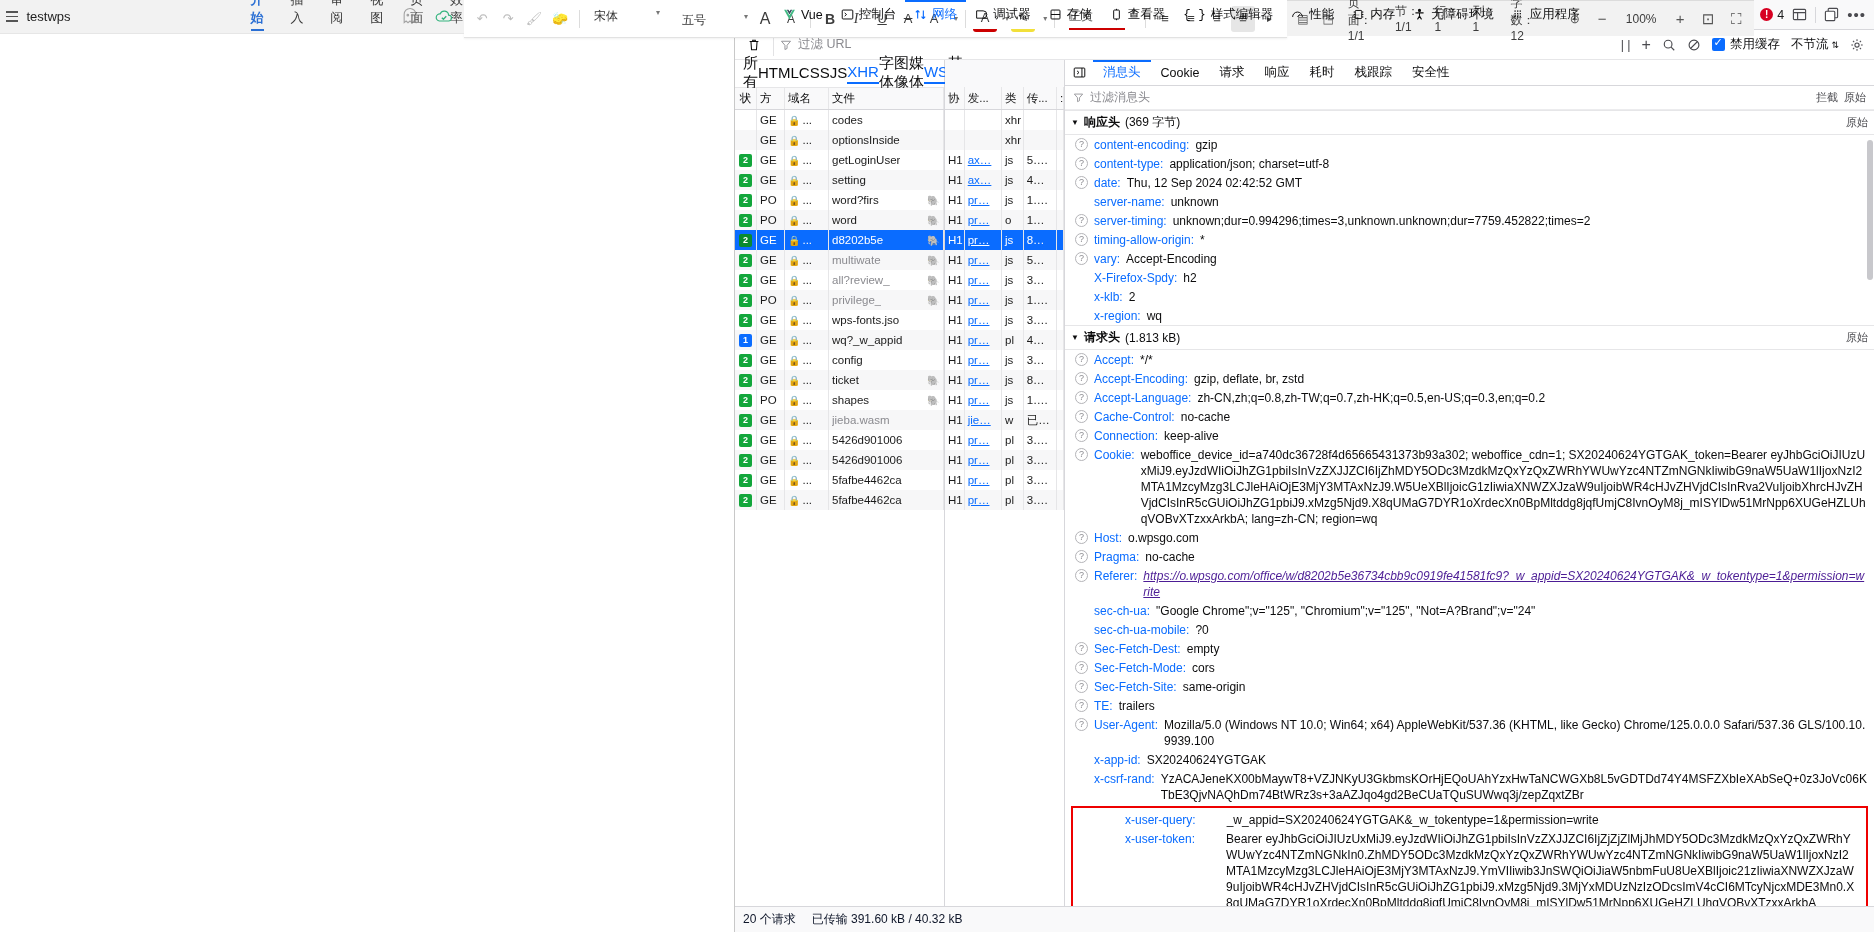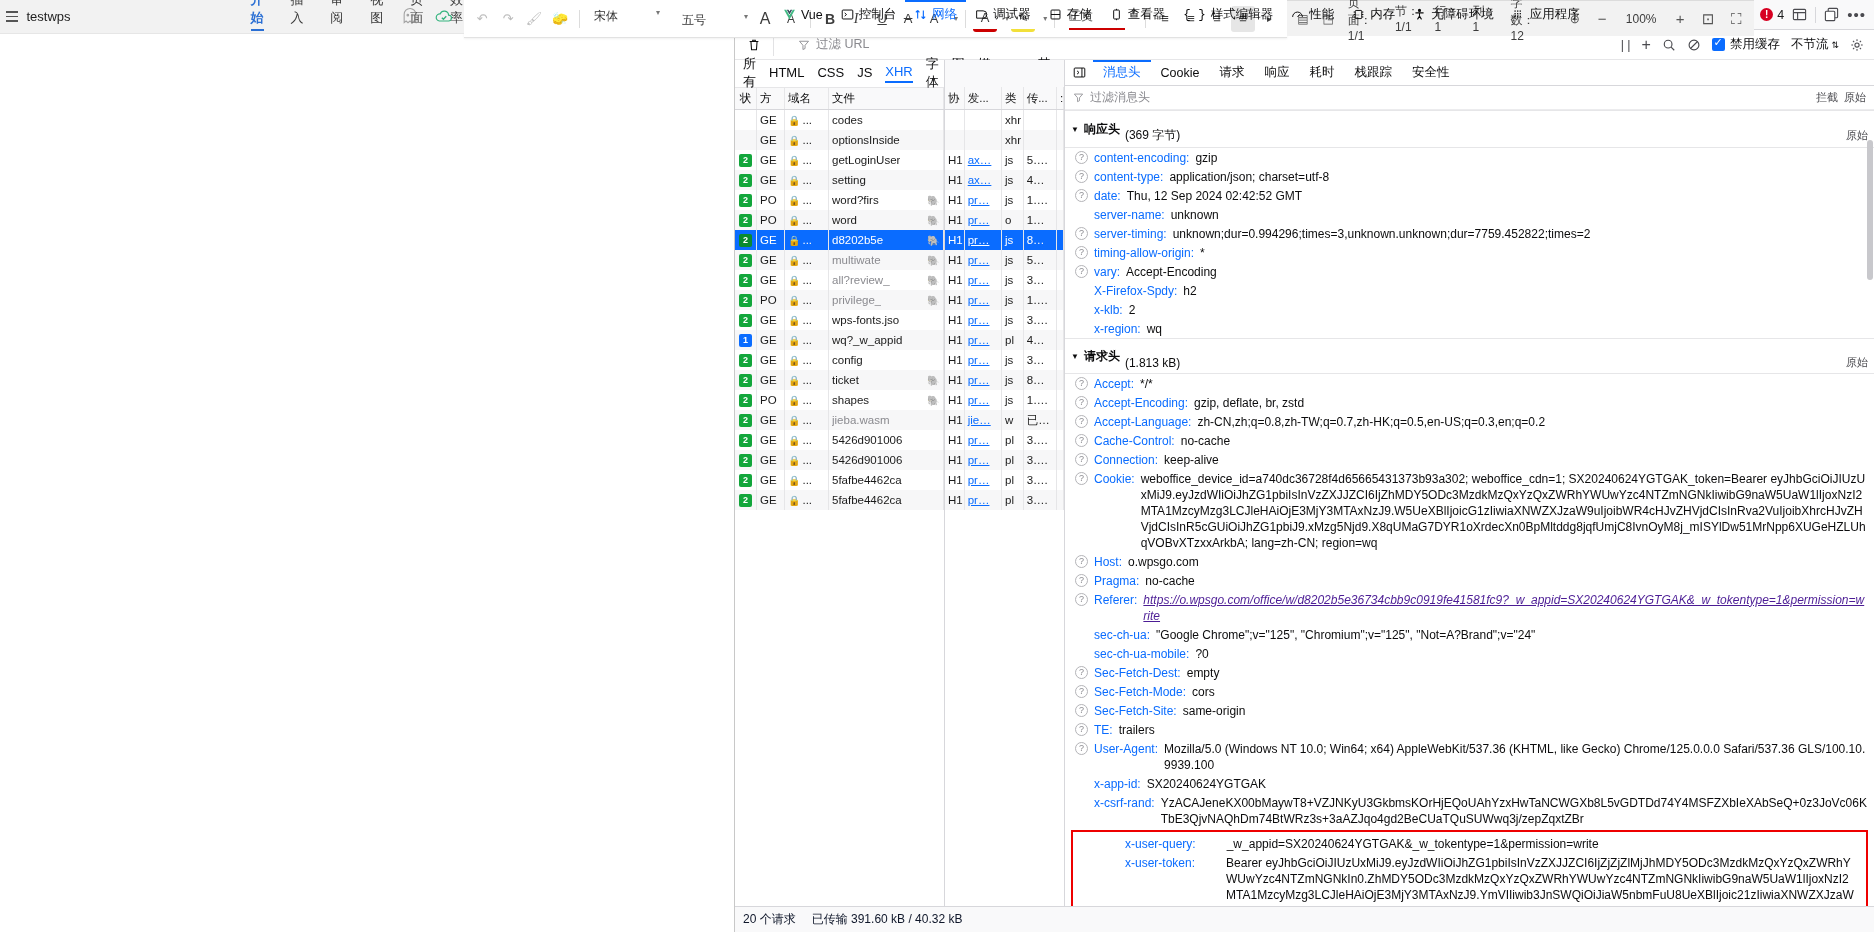--- a/index.html
+++ b/index.html
@@ -85,32 +85,32 @@
   .dev-tab.active::before { content:""; position:absolute; left:0; right:0; top:0; height:2px; background:#0a6cff; }
   .dev-tb-right { margin-left: auto; display: flex; align-items: center; gap: 8px; padding-right: 8px; }
   .err-badge { display: flex; align-items: center; gap: 4px; }
   .err-dot { width: 13px; height: 13px; border-radius: 50%; background: #d70022; color: #fff;
              font-size: 10px; font-weight: 700; display:flex; align-items:center; justify-content:center;}
   .dots { letter-spacing: 1px; font-size: 15px; color: #4a4a4f; cursor: pointer; }
 
   .dev-filterbar { height: 30px; background: #fff; border-bottom: 1px solid #e6e6e8;
                    display: flex; align-items: center; gap: 6px; padding: 0 6px; font-size: 12.5px; }
   .trash { width: 26px; display: flex; align-items: center; justify-content: center; cursor: pointer; }
-  .filter-input { flex: 1; display: flex; align-items: center; gap: 6px; color: #8a8a8f; padding-left: 24px;
+  .filter-input { flex: 1; display: flex; align-items: center; gap: 6px; color: #8a8a8f; padding-left: 6px;
                   border-left: 1px solid #e2e2e4; height: 22px; }
   .fb-right { display: flex; align-items: center; gap: 11px; padding-right: 4px; }
   .chk-row { display: flex; align-items: center; gap: 5px; color: #0c0c0d; }
   .chk { width: 13px; height: 13px; background: #0a6cff; border-radius: 2px; position: relative; }
   .chk::after { content: "✓"; position: absolute; left: 1.5px; top: -2px; color: #fff; font-size: 11px; }
   .sel-like { display: flex; align-items: center; gap: 3px; color: #0c0c0d; cursor: pointer; }
 
   .dev-body { flex: 1; display: flex; min-height: 0; }
   .net-left { width: 210px; border-right: 1px solid #d7d7db; display: flex; flex-direction: column; min-width: 0; }
-  .type-row { height: 28px; display: flex; align-items: center; gap: 13px; padding: 0 8px;
-              font-size: 13px; border-bottom: 1px solid #e6e6e8; }
+  .type-row { height: 28px; display: flex; align-items: center; padding: 0 8px;
+              font-size: 15px; border-bottom: 1px solid #e6e6e8; }
   .type-item { cursor: pointer; color: #0c0c0d; padding-bottom: 2px; }
   .type-item.sel { color: #0a6cff; border-bottom: 2px solid #0a6cff; }
   .net-head { height: 22px; display: flex; align-items: center; background: #f9f9fa;
               border-bottom: 1px solid #d7d7db; font-size: 11.5px; color: #0c0c0d; }
   .net-head > div, .net-row > div { border-right: 1px solid #e6e6e8; height: 100%; display: flex;
               align-items: center; padding: 0 3px; overflow: hidden; white-space: nowrap; }
   .c-st { width: 22px; justify-content: center; }
   .c-mt { width: 28px; }
   .c-dm { width: 44px; }
   .c-fl { flex: 1; min-width: 0; }
@@ -147,21 +147,21 @@
   .det-icon { width: 28px; display: flex; align-items: center; justify-content: center; }
   .det-tab { padding: 0 10px; display: flex; align-items: center; cursor: pointer; position: relative; color: #0c0c0d; }
   .det-tab.active { color: #0a6cff; }
   .det-tab.active::before { content:""; position:absolute; left:0; right:0; top:0; height:2px; background:#0a6cff; }
   .det-filter { height: 24px; display: flex; align-items: center; gap: 6px; padding: 0 8px;
                 color: #8a8a8f; font-size: 12px; border-bottom: 1px solid #ececee; }
   .det-scroll { flex: 1; overflow: hidden; position: relative; font-size: 12px; }
   .grp { display: flex; align-items: center; gap: 5px; padding: 3px 6px; font-weight: 700; color: #0c0c0d;
          border-top: 1px solid #e6e6e8; border-bottom: 1px solid #e6e6e8; background: #fff; }
   .grp .tri { font-size: 8px; }
-  .grp .sz { font-weight: 400; margin-top: 13px; }
+  .grp .sz { font-weight: 400; }
   .hrow { display: flex; align-items: flex-start; gap: 6px; padding: 1.5px 6px 1.5px 10px; line-height: 16px; }
   .hrow.sel { background: #0a6cff; }
   .hrow.sel .hk, .hrow.sel .hv { color: #fff; }
   .qm { width: 13px; height: 13px; border-radius: 50%; border: 1px solid #b4b4b8; color: #8a8a8f;
         font-size: 9px; display: flex; align-items: center; justify-content: center; flex: 0 0 13px; margin-top: 1px; }
   .qm.hidden { visibility: hidden; }
   .hk { color: #0a6cff; white-space: nowrap; }
   .hv { color: #0c0c0d; word-break: break-all; }
   .hv.link { color: #4c1d95; text-decoration: underline; font-style: italic; }
   .redbox { border: 2px solid #e00; margin: 2px 6px 0 6px; padding: 2px 4px; }

